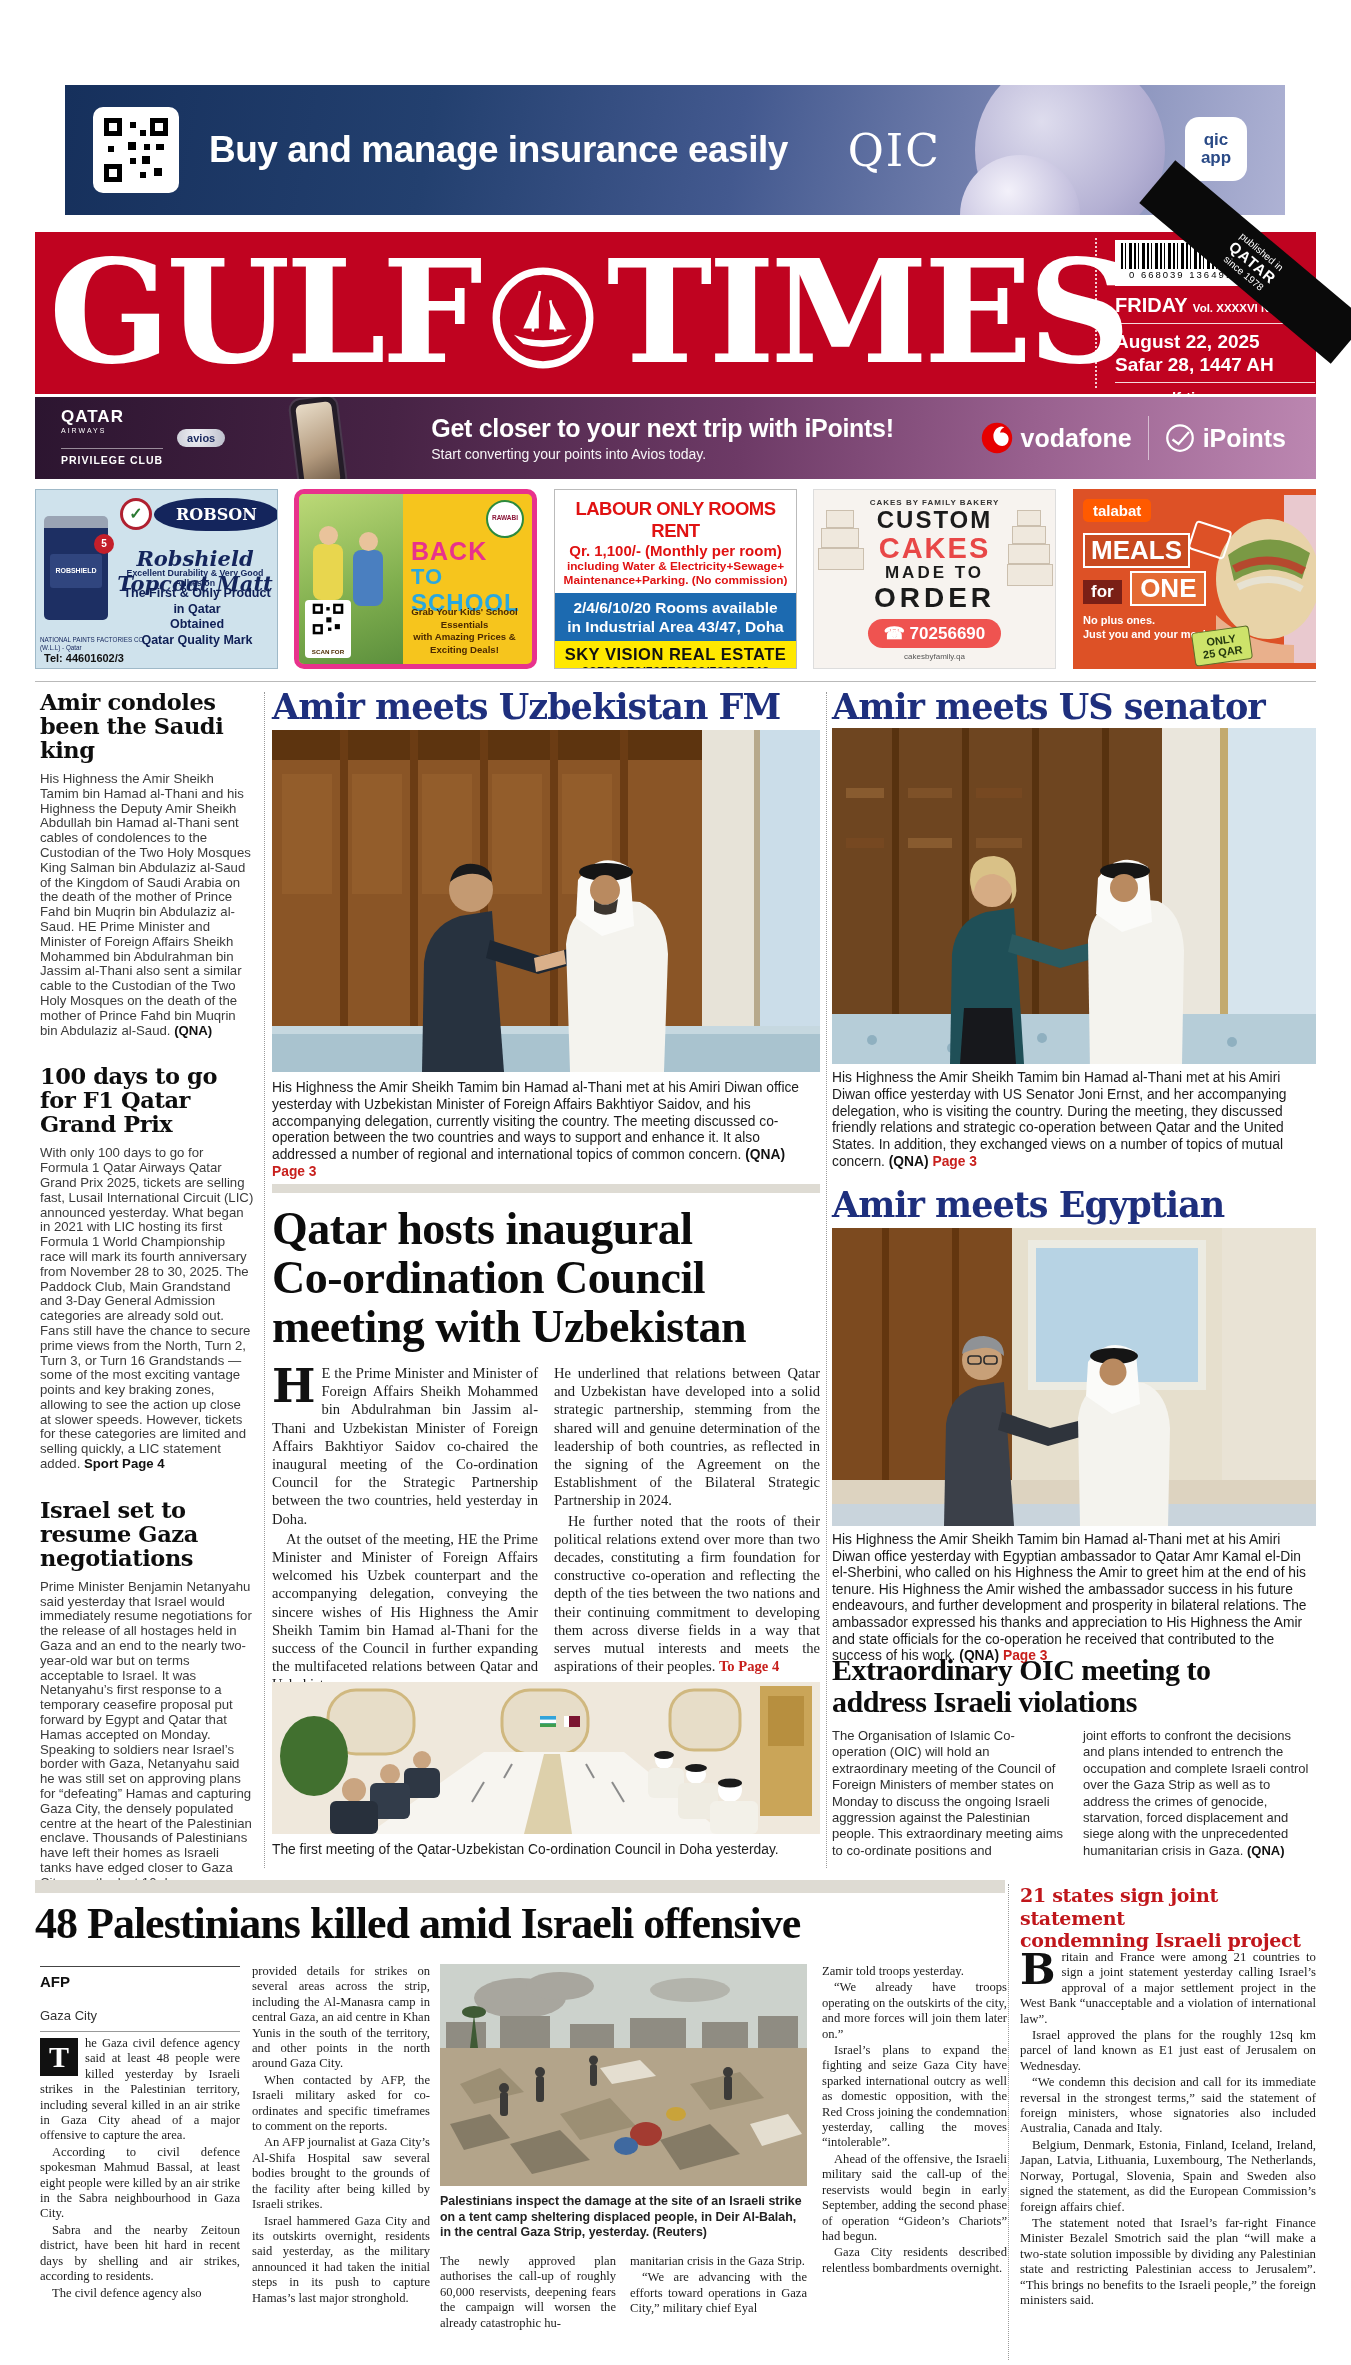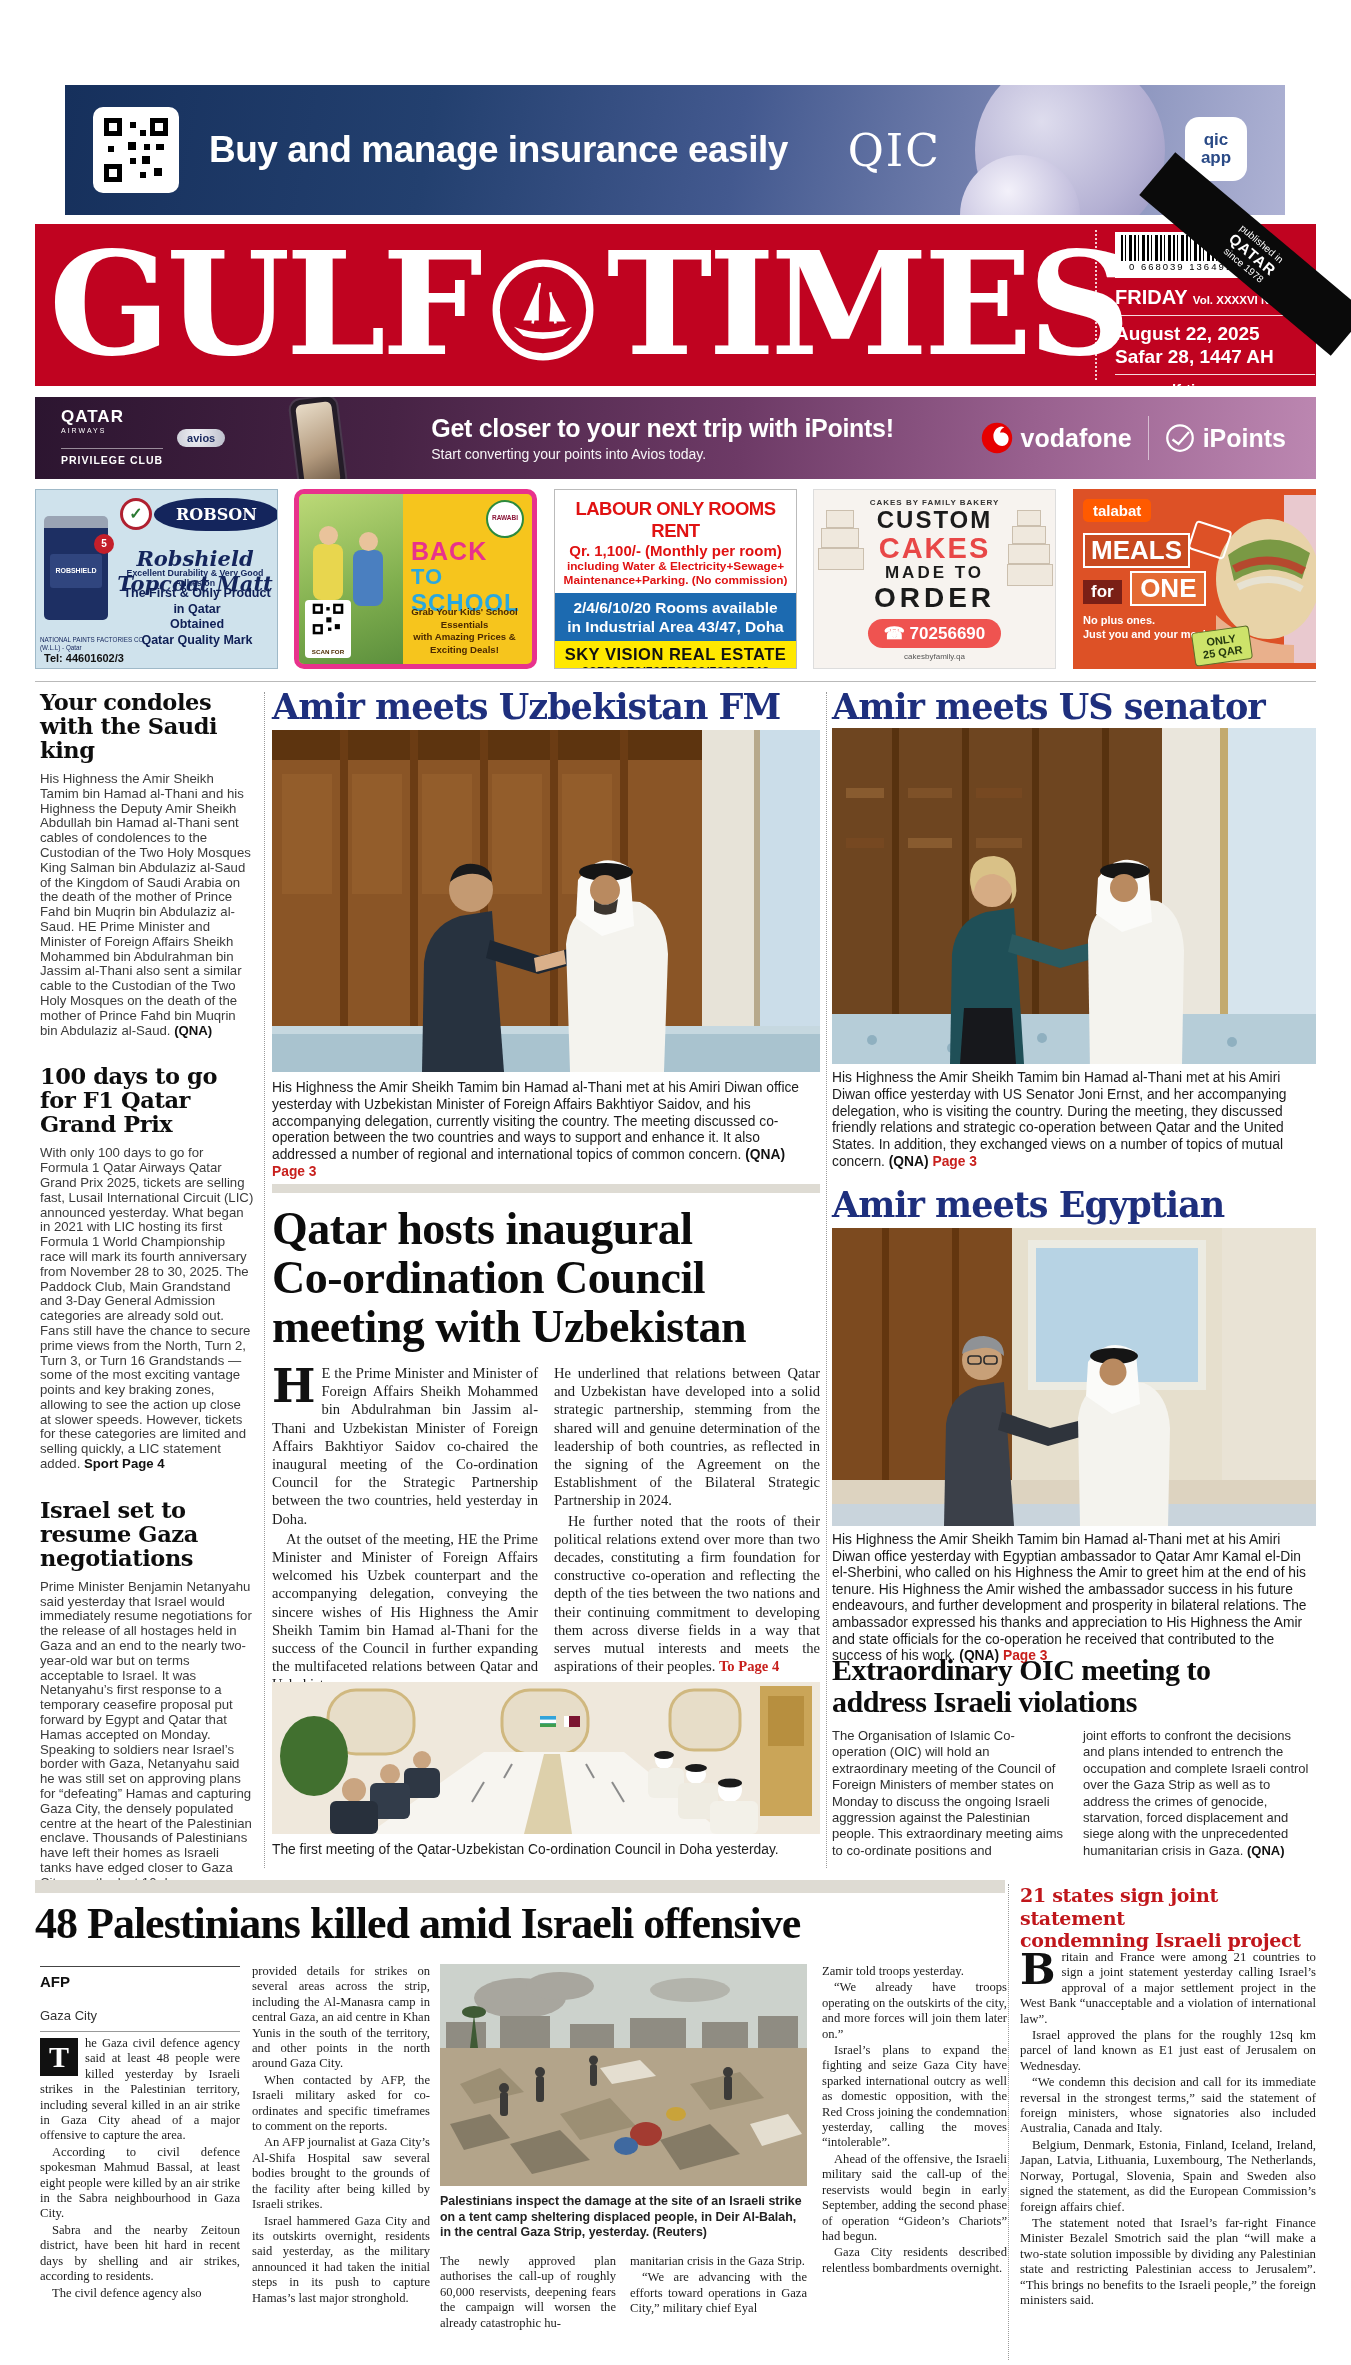--- a/index.html
+++ b/index.html
@@ -14,21 +14,21 @@
        background:radial-gradient(circle at 35% 35%,#e9e6f4,#b9b4d6 60%,#8f8cba);opacity:.9;}
   .qic .pearl2{position:absolute;right:205px;top:70px;width:120px;height:120px;border-radius:50%;
        background:radial-gradient(circle at 40% 30%,#f3f1fa,#c4c0de 60%,#9a96c2);}
   .qic-qr{margin-left:28px;width:86px;height:86px;background:#fff;border-radius:10px;display:flex;align-items:center;justify-content:center;flex:0 0 auto;}
   .qic-headline{color:#fff;font-size:37px;font-weight:bold;letter-spacing:-.5px;margin-left:30px;white-space:nowrap;}
   .qic-logo{color:#fff;font-family:"DejaVu Serif",serif;font-size:44px;margin-left:60px;letter-spacing:2px;z-index:2;}
   .qic-app{position:absolute;right:38px;top:32px;width:62px;height:64px;background:#fff;border-radius:14px;
        display:flex;flex-direction:column;align-items:center;justify-content:center;z-index:3;
        color:#2a4a86;font-weight:bold;font-size:17px;line-height:18px;}
   
-  .masthead{left:35px;top:224px;width:1281px;height:162px;background:#c00320;overflow:visible;}
+  .masthead{left:35px;top:232px;width:1281px;height:162px;background:#c00320;overflow:visible;}
   .mast-title{position:absolute;left:14px;top:2px;display:flex;align-items:center;gap:12px;
        color:#fff;font-family:"DejaVu Serif",serif;font-weight:bold;font-size:142px;line-height:156px;letter-spacing:-4px;}
   .mast-sep{position:absolute;left:1060px;top:6px;height:150px;border-left:2px dotted rgba(255,255,255,.8);}
   .mast-info{position:absolute;left:1080px;top:8px;width:200px;color:#fff;}
   .barcode{background:#fff;width:132px;height:46px;padding:3px 6px;box-sizing:border-box;}
   .bars{height:26px;background:repeating-linear-gradient(90deg,#000 0 2px,#fff 2px 4px,#000 4px 5px,#fff 5px 8px,#000 8px 11px,#fff 11px 13px);}
   .bcnum{color:#000;font-size:9.5px;letter-spacing:2px;text-align:center;}
   .mast-day{margin-top:8px;font-size:20px;font-weight:bold;}
   .mast-day small{font-size:11.5px;font-weight:bold;}
   .mast-hr{border:none;border-top:1px solid rgba(255,255,255,.85);margin:6px 0;}
@@ -381,21 +381,21 @@
     <span class="tala-tag">
       <div>ONLY</div>
       <div>25 QAR</div>
     </span>
   </div>
 
   <div class="abs rule"></div>
 
   <div class="abs briefs">
     <div class="brief">
-      <h3>Your condoles with the Saudi king</h3>
+      <h3>Amir condoles been the Saudi king</h3>
       <p><span>His Highness the Amir Sheikh Tamim bin Hamad al-Thani and his Highness the Deputy Amir Sheikh Abdullah bin Hamad al-Thani sent cables of condolences to the Custodian of the Two Holy Mosques King Salman bin Abdulaziz al-Saud of the Kingdom of Saudi Arabia on the death of the mother of Prince Fahd bin Muqrin bin Abdulaziz al-Saud. HE Prime Minister and Minister of Foreign Affairs Sheikh Mohammed bin Abdulrahman bin Jassim al-Thani also sent a similar cable to the Custodian of the Two Holy Mosques on the death of the mother of Prince Fahd bin Muqrin bin Abdulaziz al-Saud. </span><span class="bold">(QNA)</span></p>
     </div>
     <div class="brief">
       <h3>100 days to go for F1 Qatar Grand Prix</h3>
       <p><span>With only 100 days to go for Formula 1 Qatar Airways Qatar Grand Prix 2025, tickets are selling fast, Lusail International Circuit (LIC) announced yesterday. What began in 2021 with LIC hosting its first Formula 1 World Championship race will mark its fourth anniversary from November 28 to 30, 2025. The Paddock Club, Main Grandstand and 3-Day General Admission categories are already sold out. Fans still have the chance to secure prime views from the North, Turn 2, Turn 3, or Turn 16 Grandstands — some of the most exciting vantage points and key braking zones, allowing to see the action up close at slower speeds. However, tickets for these categories are limited and selling quickly, a LIC statement added. </span><span class="bold">Sport Page 4</span></p>
     </div>
     <div class="brief">
       <h3>Israel set to resume Gaza negotiations</h3>
       <p><span>Prime Minister Benjamin Netanyahu said yesterday that Israel would immediately resume negotiations for the release of all hostages held in Gaza and an end to the nearly two-year-old war but on terms acceptable to Israel. It was Netanyahu’s first response to a temporary ceasefire proposal put forward by Egypt and Qatar that Hamas accepted on Monday. Speaking to soldiers near Israel’s border with Gaza, Netanyahu said he was still set on approving plans for “defeating” Hamas and capturing Gaza City, the densely populated centre at the heart of the Palestinian enclave. Thousands of Palestinians have left their homes as Israeli tanks have edged closer to Gaza City over the last 10 days.</span></p>
     </div>

